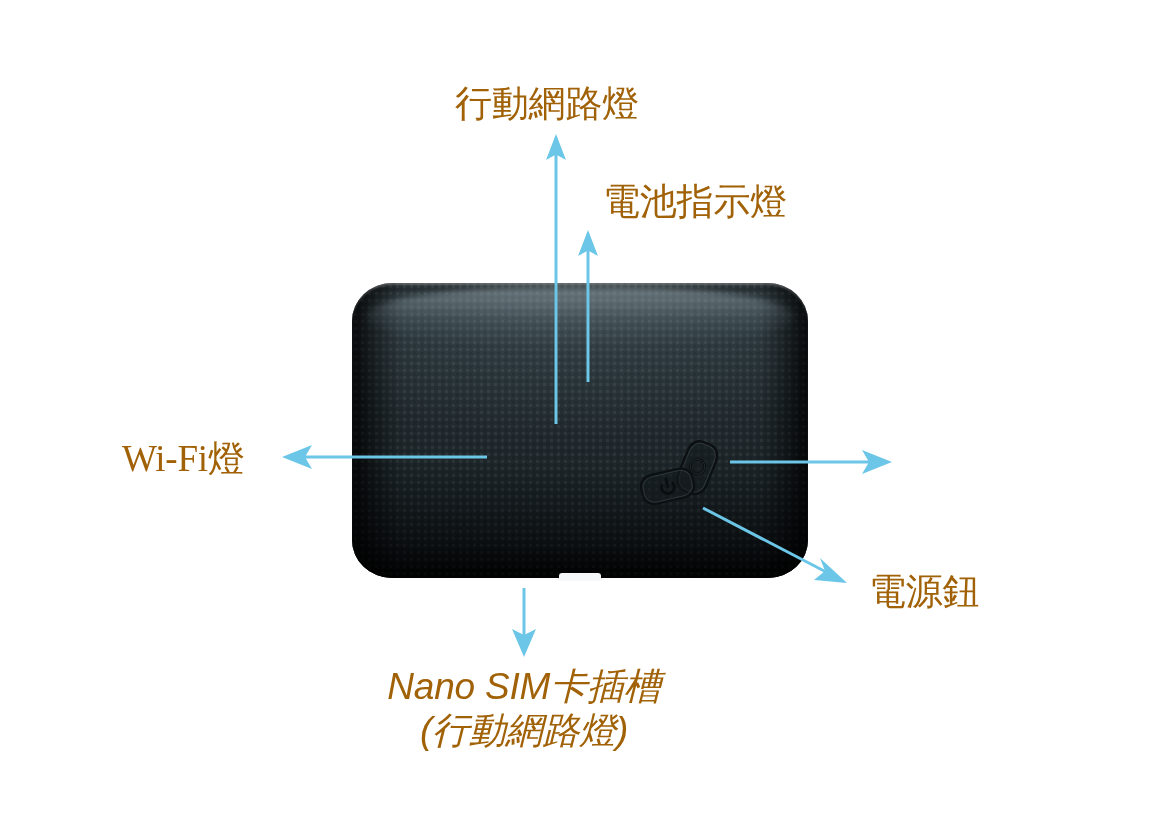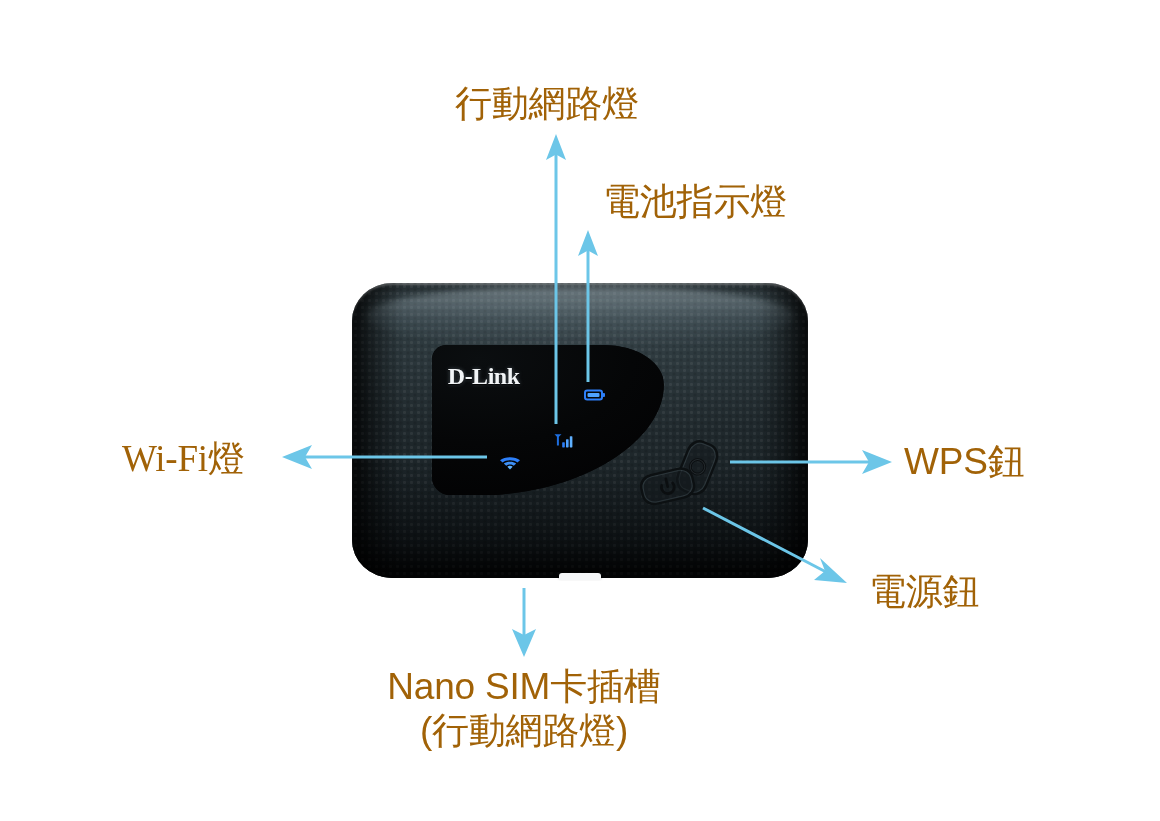--- a/index.html
+++ b/index.html
@@ -174,50 +174,20 @@
 
 <div id="stage">
 
   <div id="device">
     <div class="dev-body">
       <div class="dev-texture"></div>
       <div class="dev-gloss"></div>
       <div class="dev-lowshade"></div>
       <div class="dev-rim"></div>
 
-      <div class="panel">
-        <div class="panel-inner"></div>
-
-        <div class="dlink-logo">D-Link</div>
-
-        <div class="led led-battery">
-          <svg width="22" height="16" viewBox="0 0 22 16" aria-hidden="true">
-            <rect x="1" y="3.5" width="17" height="9" rx="2.2" ry="2.2" fill="none" stroke="#2D7FF9" stroke-width="2"></rect>
-            <rect x="3.5" y="6" width="12" height="4" rx="1" fill="#4FA2FF"></rect>
-            <rect x="18.6" y="6" width="2.4" height="4" rx="1" fill="#2D7FF9"></rect>
-          </svg>
-        </div>
-
-        <div class="led led-signal">
-          <svg width="20" height="18" viewBox="0 0 20 18" aria-hidden="true">
-            <path d="M1.5 1.2 h7 l-2.6 2.6 v8.6 h-2 V3.8 Z" fill="#1E6FE0"></path>
-            <rect x="9.2" y="9.2" width="2.6" height="5.2" rx="0.6" fill="#2D7FF9"></rect>
-            <rect x="13" y="6.2" width="2.6" height="8.2" rx="0.6" fill="#4FA2FF"></rect>
-            <rect x="16.8" y="3.2" width="2.6" height="11.2" rx="0.6" fill="#5FB0FF"></rect>
-          </svg>
-        </div>
-
-        <div class="led led-wifi">
-          <svg width="24" height="16" viewBox="0 0 24 16" aria-hidden="true">
-            <path d="M2 5.2 C6.6 1.2 17.4 1.2 22 5.2 L19.4 7.6 C15.9 4.6 8.1 4.6 4.6 7.6 Z" fill="#2D7FF9"></path>
-            <path d="M5.8 8.6 C9 6.0 15 6.0 18.2 8.6 L15.8 10.8 C13.6 9.0 10.4 9.0 8.2 10.8 Z" fill="#3E8FF5"></path>
-            <path d="M9.3 11.8 C10.8 10.5 13.2 10.5 14.7 11.8 L12 14.4 Z" fill="#5FB0FF"></path>
-          </svg>
-        </div>
-      </div>
 
       <div class="btn-cluster">
         <svg width="130" height="92" viewBox="0 0 130 92" aria-hidden="true">
 
           <g transform="translate(58,2) rotate(22)">
             <rect x="0" y="0" width="30" height="52" rx="11" ry="13" fill="rgba(20,26,30,0.55)" stroke="#0c1012" stroke-width="2.6"></rect>
             <rect x="1.6" y="1.6" width="26.8" height="48.8" rx="10" ry="12" fill="none" stroke="rgba(120,140,150,0.22)" stroke-width="1.2"></rect>
             <circle cx="15" cy="25" r="7.2" fill="none" stroke="#0b0e10" stroke-width="2.8"></circle>
             <circle cx="15" cy="25" r="7.2" fill="none" stroke="rgba(130,150,160,0.20)" stroke-width="1"></circle>
           </g>
@@ -278,22 +248,21 @@
       <path d="M524 657 L512 629 L524 635 L536 629 Z" fill="#6CC6E8"></path>
     </g>
   </svg>
 
   <div class="label" style="left:455px; top:82px;">行動網路燈</div>
 
   <div class="label" style="left:603px; top:180px;">電池指示燈</div>
 
   <div class="label" style="left:122px; top:437px;font-family:Liberation Serif, serif;">Wi-Fi燈</div>
 
-  <div class="label" style="left:904px; top:440px;">WPS鈕</div>
 
   <div class="label" style="left:869px; top:570px;">電源鈕</div>
 
-  <div class="label center" style="left:0px; top:665px; width:1048px;">
+  <div class="label center" style="left:0px; top:665px; width:1048px;font-style:italic;">
     <div>Nano SIM卡插槽</div>
     <div>(行動網路燈)</div>
   </div>
 
 </div>
 
 </body></html>

